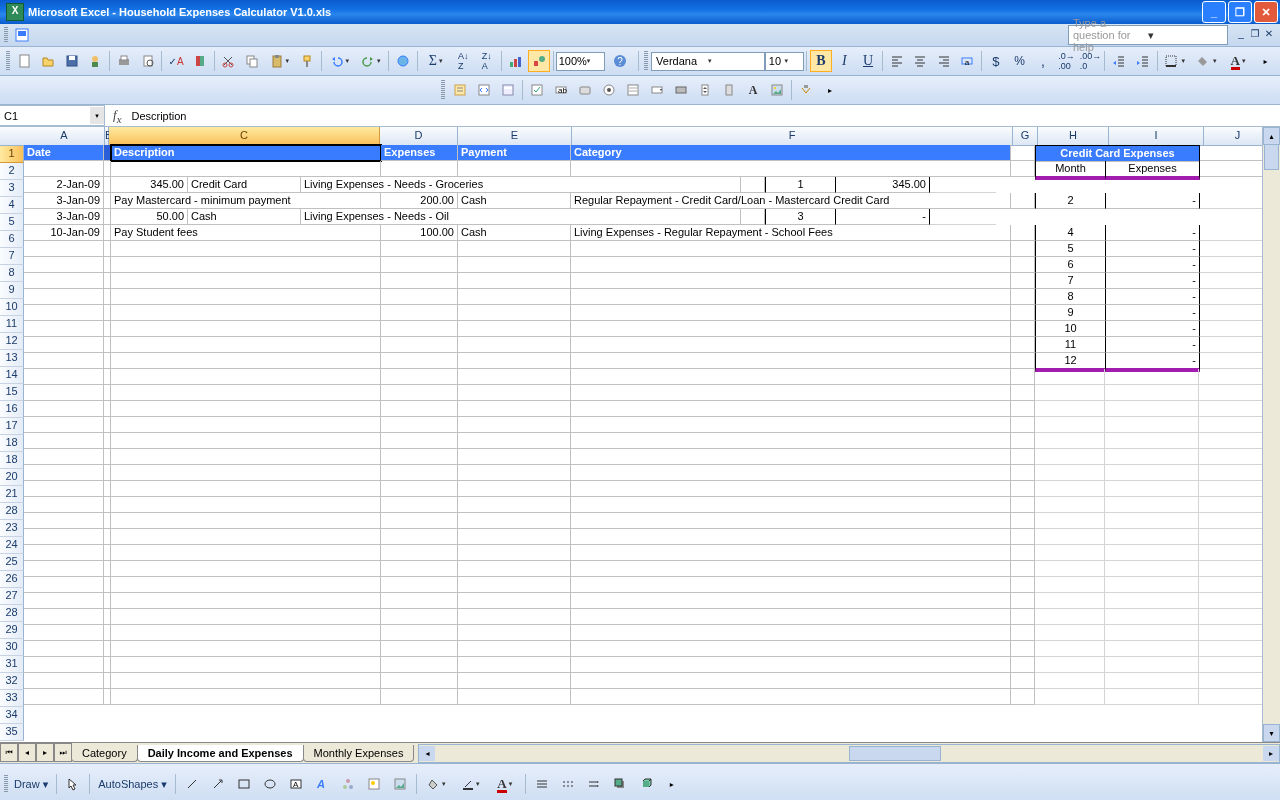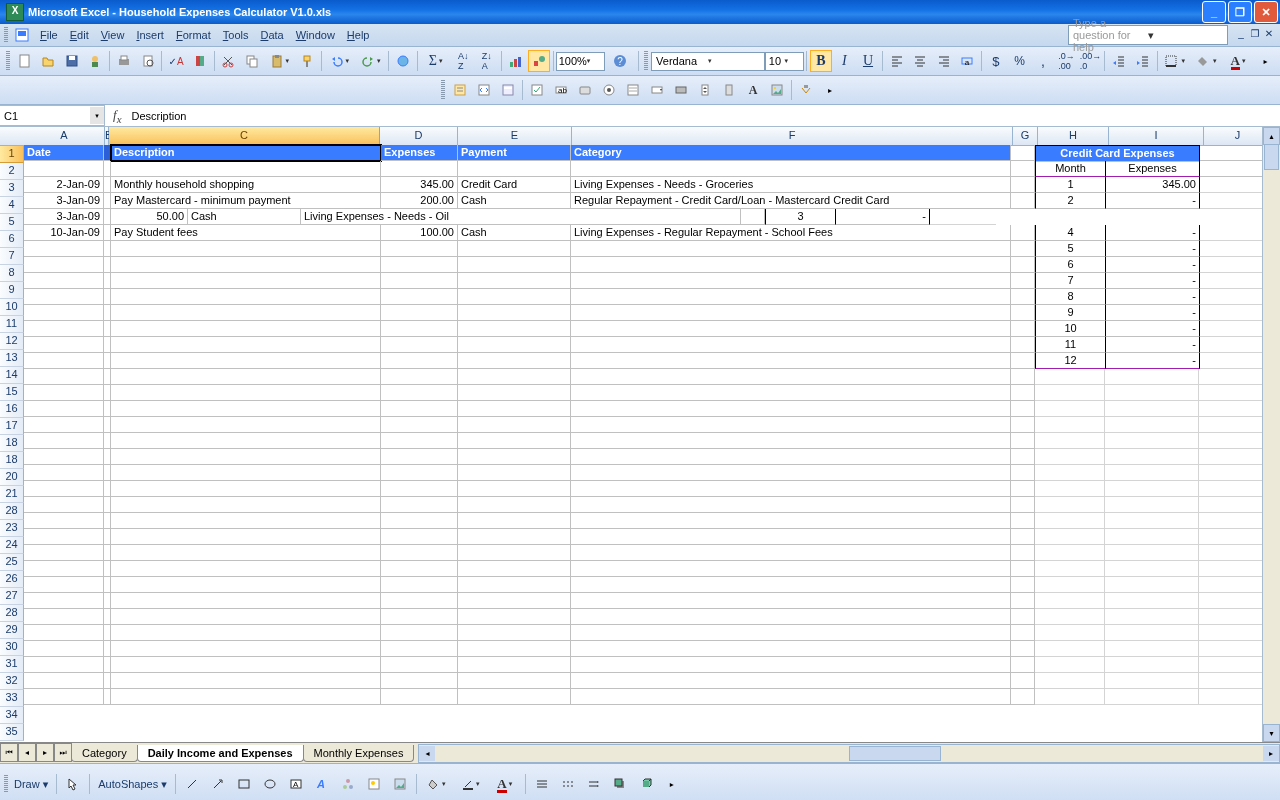--- a/index.html
+++ b/index.html
@@ -61,21 +61,21 @@
 .rh-cell{height:16px;line-height:15px;text-align:center;background:linear-gradient(to right,#fafcfe,#e4ecf7);border-bottom:1px solid #c7d3e2;border-right:1px solid #99b4d1;color:#1a3b6b;font-size:11px}
 .rh-cell.sel{background:linear-gradient(to right,#ffeaa0,#f9c05a);color:#6b4200;border-bottom:1px solid #d49b36}
 .data-rows{position:absolute;top:18px;left:0}
 .row{display:flex;height:16px}
 .cell{border-right:1px solid #c0c0c0;border-bottom:1px solid #c0c0c0;padding:0 3px;height:15px;line-height:15px;overflow:hidden;font-family:Verdana,sans-serif;font-size:11px;white-space:nowrap;flex:none}
 .cell.hd{background:#3a7cff;color:#fff;font-weight:bold}
 .cell.hd-dark{background:#2a5fd8}
 .cell.r{text-align:right}
 .cell.c{text-align:center}
 .cell.bt{border-top:1px solid #000}
-.cell.bb{border-bottom:1px solid #a21caf}
+.cell.bb{border-bottom:4px solid #a21caf}
 .cell.bl{border-left:1px solid #000}
 .cell.br{border-right:1px solid #000}
 .active-cell{outline:2px solid #000;outline-offset:-1px}
 .sheet-tabs{height:20px;display:flex;align-items:center;background:#ece9d8;border-top:1px solid #888}
 .nav-btn{width:16px;height:17px;background:#ece9d8;border:1px solid #888;display:flex;align-items:center;justify-content:center;font-size:8px;margin-top:-1px}
 .tab{padding:2px 10px;background:#fff;border:1px solid #888;border-top:none;font-size:11px;margin-left:-1px;border-radius:0 0 4px 4px}
 .tab.inactive{background:#ece9d8;font-weight:normal}
 .tab.active{font-weight:bold;background:#fff;z-index:1}
 .hscroll{flex:1;height:17px;background:#ece9d8;margin-left:4px;display:flex;align-items:center;position:relative;border:1px solid #99b4d1}
 .hscroll .lft,.hscroll .rgt{width:16px;height:15px;background:#c9d8ef;display:flex;align-items:center;justify-content:center;font-size:8px}
@@ -99,31 +99,20 @@
   </div>
 </div>
 
 <div class="menubar">
   <div class="handle"></div>
   <div class="icon-sm">
       <svg width="16" height="16">
         <rect x="2" y="2" width="12" height="12" fill="#fff" stroke="#3a7cff"></rect>
         <rect x="4" y="4" width="8" height="5" fill="#3a7cff"></rect>
       </svg>
-    </div>
-  <div id="menu-items" style="display:flex">
-      <div class="m-item"><u>F</u>ile</div>
-      <div class="m-item"><u>E</u>dit</div>
-      <div class="m-item"><u>V</u>iew</div>
-      <div class="m-item"><u>I</u>nsert</div>
-      <div class="m-item"><u>F</u>ormat</div>
-      <div class="m-item"><u>T</u>ools</div>
-      <div class="m-item"><u>D</u>ata</div>
-      <div class="m-item"><u>W</u>indow</div>
-      <div class="m-item"><u>H</u>elp</div>
     </div>
   <div class="help-box">
     <span>Type a question for help</span>
     <span class="dd">▾</span>
   </div>
   <div class="wc">
     <div>_</div>
     <div>❐</div>
     <div>✕</div>
   </div>
@@ -534,21 +523,20 @@
           <div class="cell" style="width: 106px;"></div>
           <div class="cell" style="width: 433px;"></div>
           <div class="cell" style="width: 17px;"></div>
           <div class="cell c bl br bb" style="width: 63px;">Month</div>
           <div class="cell c br bb" style="width: 87px;">Expenses</div>
           <div class="cell" style="width: 60px;"></div>
         </div>
         <div class="row">
           <div class="cell r" style="width: 73px;">2-Jan-09</div>
           <div class="cell"></div>
-          <div class="cell" style="width: 263px;">Monthly household shopping</div>
           <div class="cell r" style="width: 70px;">345.00</div>
           <div class="cell" style="width: 106px;">Credit Card</div>
           <div class="cell" style="width: 433px;">Living Expenses - Needs - Groceries</div>
           <div class="cell" style="width: 17px;"></div>
           <div class="cell c bl br" style="width: 63px;">1</div>
           <div class="cell r br" style="width: 87px;">345.00</div>
           <div class="cell" style="width: 60px; border-right: none; border-bottom: 1px solid rgb(212, 212, 212);"></div>
         </div>
         <div class="row">
           <div class="cell r" style="width: 73px;">3-Jan-09</div>

